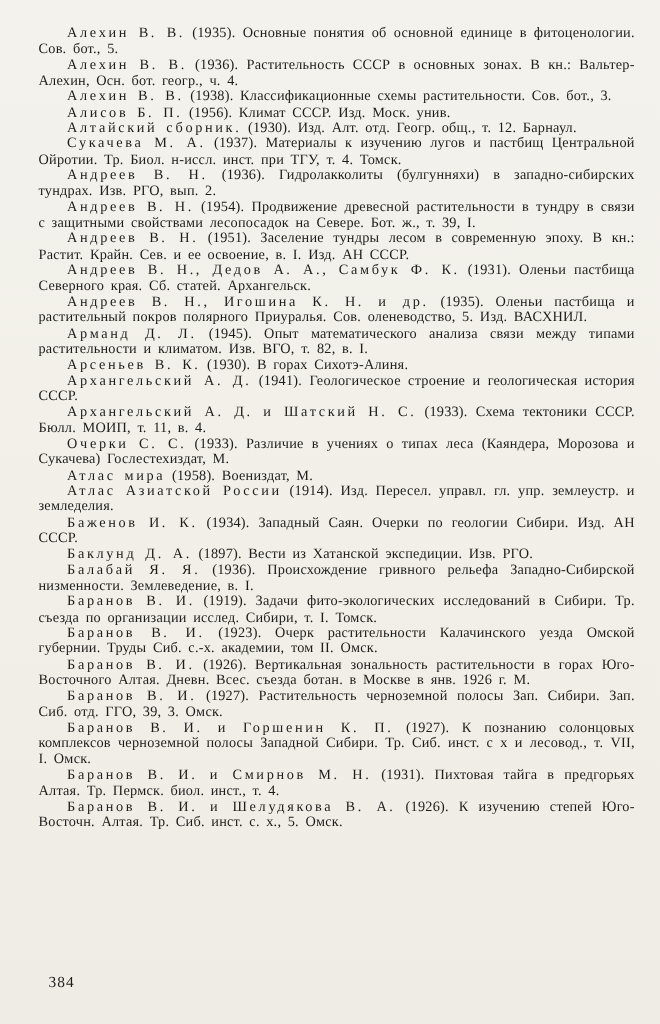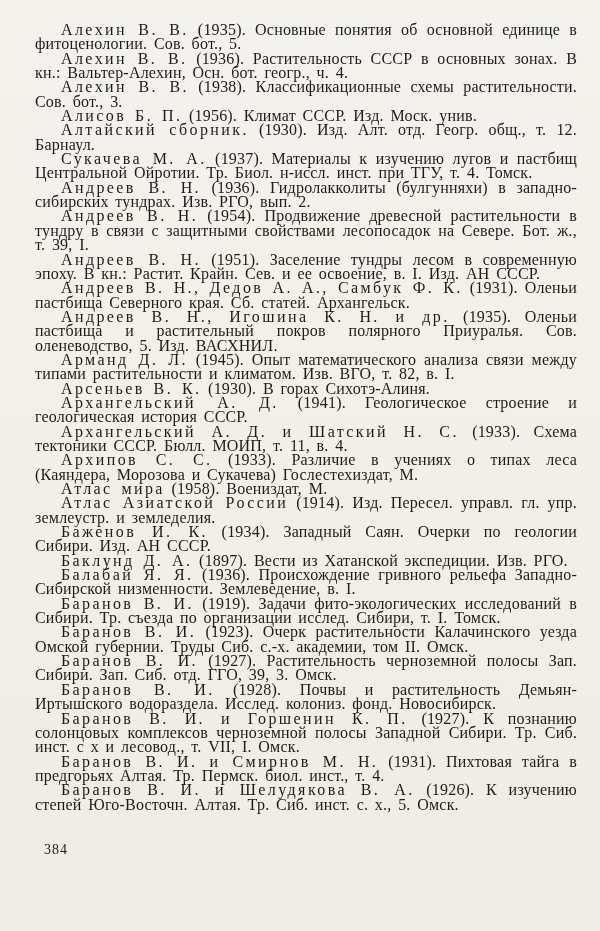--- a/index.html
+++ b/index.html
@@ -17,38 +17,38 @@
   }
   .page {
     position: absolute;
     inset: 0;
   }
   .text-block {
     position: absolute;
     left: 35px;
     right: 23px;
     top: 23px;
-    font-size: 16px;
+    font-size: 13px;
     line-height: 14.35px;
     text-align: justify;
     letter-spacing: 0.2px;
     word-spacing: 2.5px;
   }
   .entry {
     margin: 0;
     text-indent: 26px;
     text-align: justify;
   }
   .entry .author {
     letter-spacing: 2.4px;
   }
   .page-number {
     position: absolute;
     left: 44px;
-    top: 842px;
+    top: 886px;
     font-size: 14px;
     letter-spacing: 1px;
   }
 </style>
 </head>
 <body>
 
 <div class="page">
   <div class="text-block" id="list">
   <p class="entry"><span class="author">Алехин В. В.</span><span class="rest"> (1935). Основные понятия об основной единице в фитоценологии. Сов. бот., 5.</span></p>
@@ -74,40 +74,40 @@
   <p class="entry"><span class="author">Андреев В. Н., Игошина К. Н. и др.</span><span class="rest"> (1935). Оленьи пастбища и растительный покров полярного Приуралья. Сов. оленеводство, 5. Изд. ВАСХНИЛ.</span></p>
 
   <p class="entry"><span class="author">Арманд Д. Л.</span><span class="rest"> (1945). Опыт математического анализа связи между типами растительности и климатом. Изв. ВГО, т. 82, в. I.</span></p>
 
   <p class="entry"><span class="author">Арсеньев В. К.</span><span class="rest"> (1930). В горах Сихотэ-Алиня.</span></p>
 
   <p class="entry"><span class="author">Архангельский А. Д.</span><span class="rest"> (1941). Геологическое строение и геологическая история СССР.</span></p>
 
   <p class="entry"><span class="author">Архангельский А. Д. и Шатский Н. С.</span><span class="rest"> (1933). Схема тектоники СССР. Бюлл. МОИП, т. 11, в. 4.</span></p>
 
-  <p class="entry"><span class="author">Архипов С. С.</span><span class="rest"> (1933). Различие в учениях о типах леса (Каяндера, Морозова и Сукачева) Гослестехиздат, М.</span></p>
+  <p class="entry"><span class="author">Очерки С. С.</span><span class="rest"> (1933). Различие в учениях о типах леса (Каяндера, Морозова и Сукачева) Гослестехиздат, М.</span></p>
 
   <p class="entry"><span class="author">Атлас мира</span><span class="rest"> (1958). Воениздат, М.</span></p>
 
   <p class="entry"><span class="author">Атлас Азиатской России</span><span class="rest"> (1914). Изд. Пересел. управл. гл. упр. землеустр. и земледелия.</span></p>
 
   <p class="entry"><span class="author">Баженов И. К.</span><span class="rest"> (1934). Западный Саян. Очерки по геологии Сибири. Изд. АН СССР.</span></p>
 
   <p class="entry"><span class="author">Баклунд Д. А.</span><span class="rest"> (1897). Вести из Хатанской экспедиции. Изв. РГО.</span></p>
 
   <p class="entry"><span class="author">Балабай Я. Я.</span><span class="rest"> (1936). Происхождение гривного рельефа Западно-Сибирской низменности. Землеведение, в. I.</span></p>
 
   <p class="entry"><span class="author">Баранов В. И.</span><span class="rest"> (1919). Задачи фито-экологических исследований в Сибири. Тр. съезда по организации исслед. Сибири, т. I. Томск.</span></p>
 
   <p class="entry"><span class="author">Баранов В. И.</span><span class="rest"> (1923). Очерк растительности Калачинского уезда Омской губернии. Труды Сиб. с.-х. академии, том II. Омск.</span></p>
 
+  <p class="entry"><span class="author">Баранов В. И.</span><span class="rest"> (1926). Вертикальная зональность растительности в горах Юго-Восточного Алтая. Дневн. Всес. съезда ботан. в Москве в янв. 1926 г. М.</span></p>
 
   <p class="entry"><span class="author">Баранов В. И.</span><span class="rest"> (1927). Растительность черноземной полосы Зап. Сибири. Зап. Сиб. отд. ГГО, 39, 3. Омск.</span></p>
 
-  <p class="entry"><span class="author">Баранов В. И.</span><span class="rest"> (1928). Почвы и растительность Демьян-Иртышского водораздела. Исслед. колониз. фонд. Новосибирск.</span></p>
 
   <p class="entry"><span class="author">Баранов В. И. и Горшенин К. П.</span><span class="rest"> (1927). К познанию солонцовых комплексов черноземной полосы Западной Сибири. Тр. Сиб. инст. с х и лесовод., т. VII, I. Омск.</span></p>
 
   <p class="entry"><span class="author">Баранов В. И. и Смирнов М. Н.</span><span class="rest"> (1931). Пихтовая тайга в предгорьях Алтая. Тр. Пермск. биол. инст., т. 4.</span></p>
 
   <p class="entry"><span class="author">Баранов В. И. и Шелудякова В. А.</span><span class="rest"> (1926). К изучению степей Юго-Восточн. Алтая. Тр. Сиб. инст. с. х., 5. Омск.</span></p>
 </div>
   <div class="page-number">384</div>
 </div>
 

